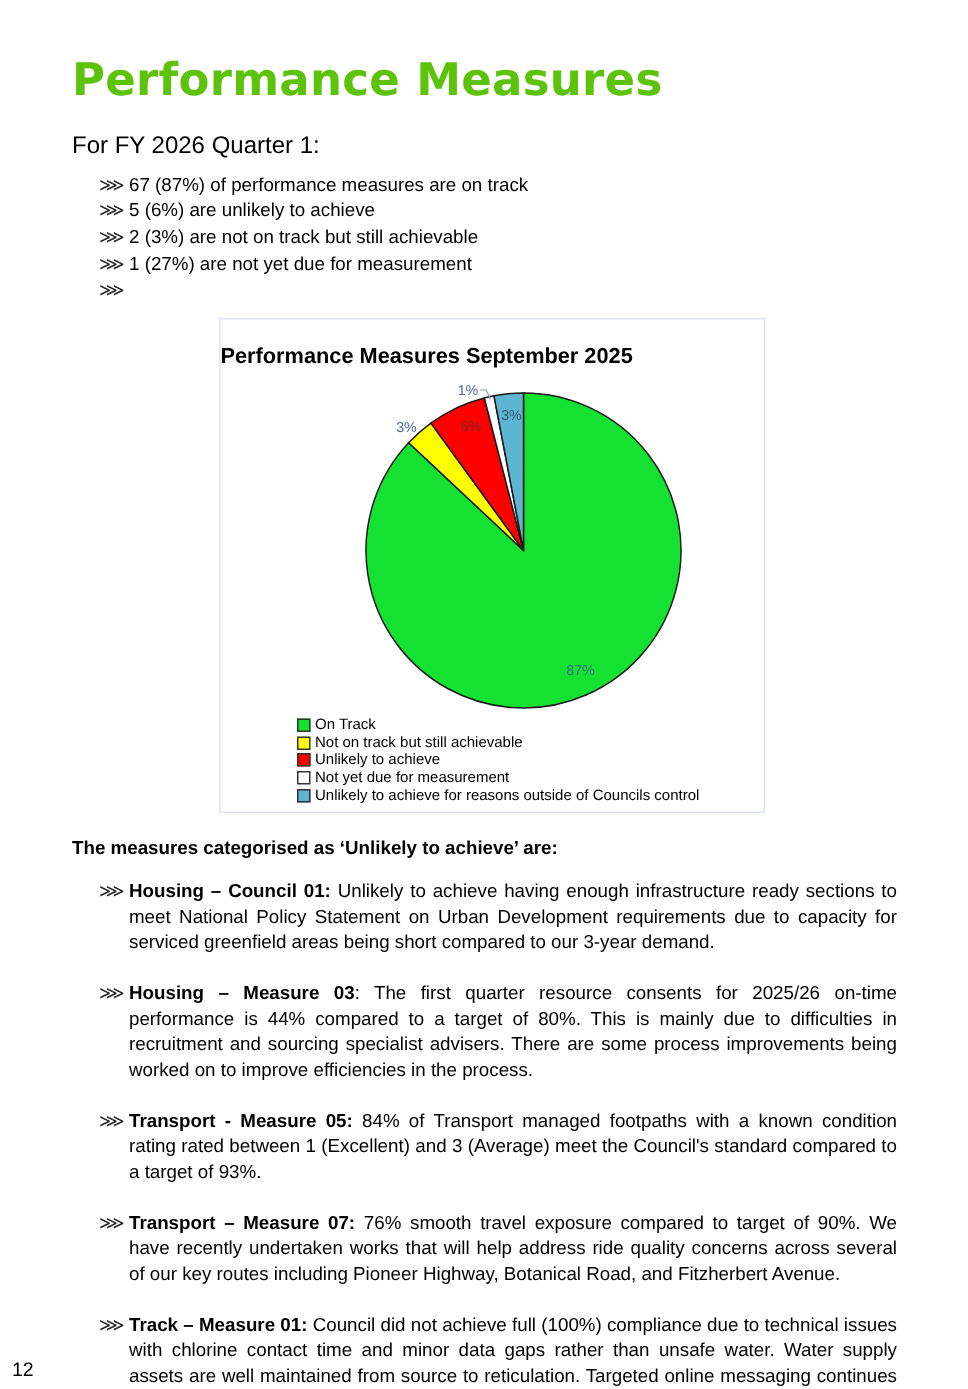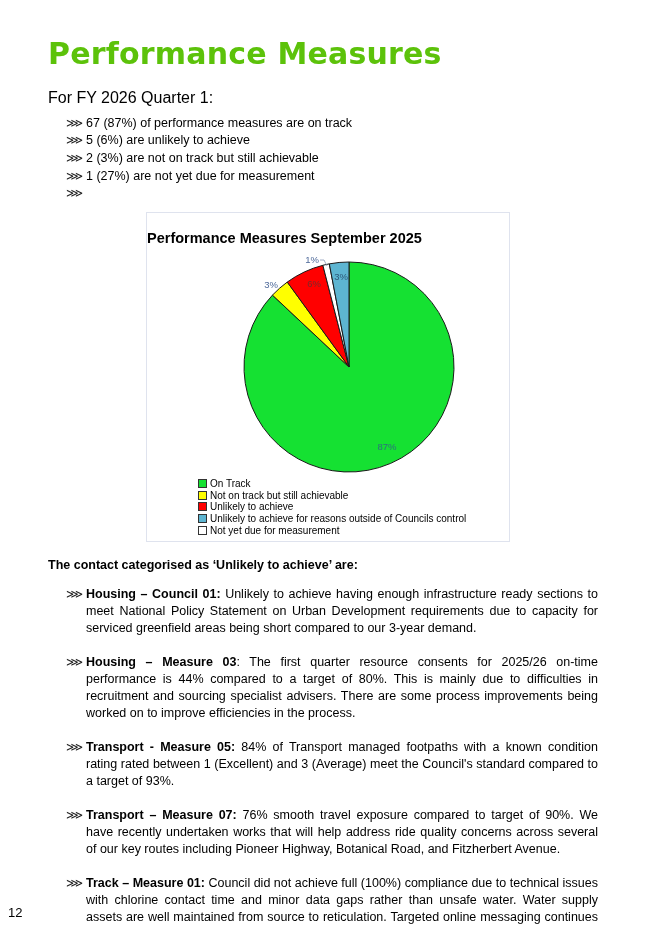--- a/index.html
+++ b/index.html
@@ -75,31 +75,31 @@
       </li>
     <li>
         <span class="swatch" style="background: rgb(255, 255, 0);"></span>
         <span>Not on track but still achievable</span>
       </li>
     <li>
         <span class="swatch" style="background: rgb(255, 0, 0);"></span>
         <span>Unlikely to achieve</span>
       </li>
     <li>
+        <span class="swatch" style="background: rgb(255, 255, 255);"></span>
+        <span>Not yet due for measurement</span>
+      </li>
+    <li>
         <span class="swatch" style="background: rgb(93, 181, 209);"></span>
         <span>Unlikely to achieve for reasons outside of Councils control</span>
-      </li>
-    <li>
-        <span class="swatch" style="background: rgb(255, 255, 255);"></span>
-        <span>Not yet due for measurement</span>
       </li>
   </ul>
 </div>
 
-<p class="subhead">The contact categorised as ‘Unlikely to achieve’ are:</p>
+<p class="subhead">The measures categorised as ‘Unlikely to achieve’ are:</p>
 
 <ul class="measures">
   <li>
       <span class="arrow">⋙</span>
       <span class="text"><b>Housing – Council 01:</b><span> Unlikely to achieve having enough infrastructure ready sections to meet National Policy Statement on Urban Development requirements due to capacity for serviced greenfield areas being short compared to our 3-year demand.</span></span>
     </li>
   <li>
       <span class="arrow">⋙</span>
       <span class="text"><b>Housing – Measure 03</b><span>: The first quarter resource consents for 2025/26 on-time performance is 44% compared to a target of 80%. This is mainly due to difficulties in recruitment and sourcing specialist advisers. There are some process improvements being worked on to improve efficiencies in the process.</span></span>
     </li>

